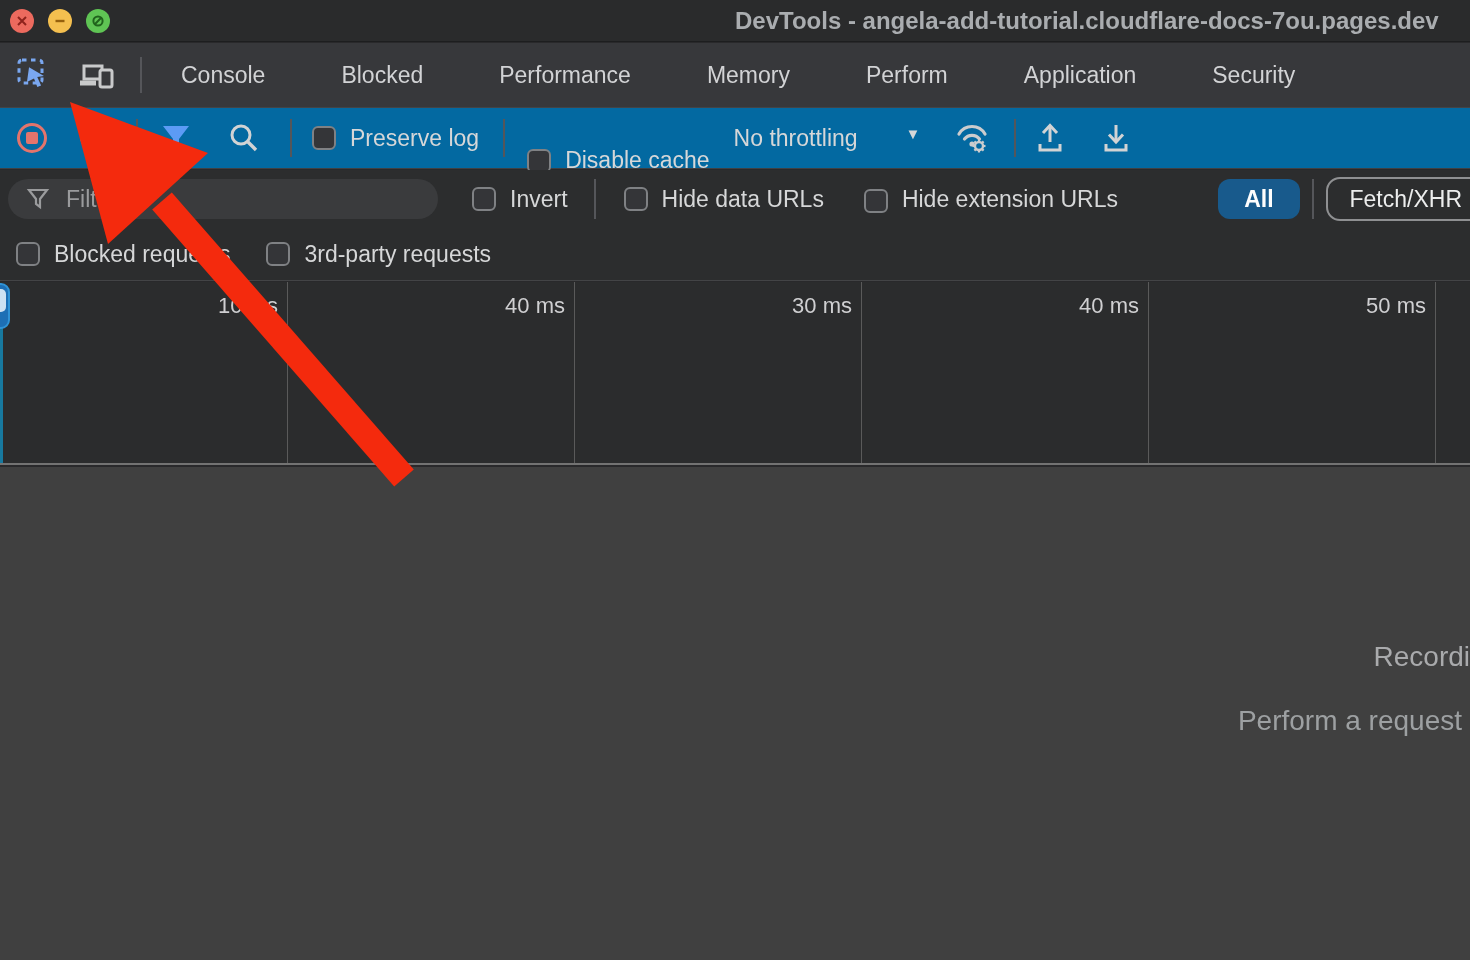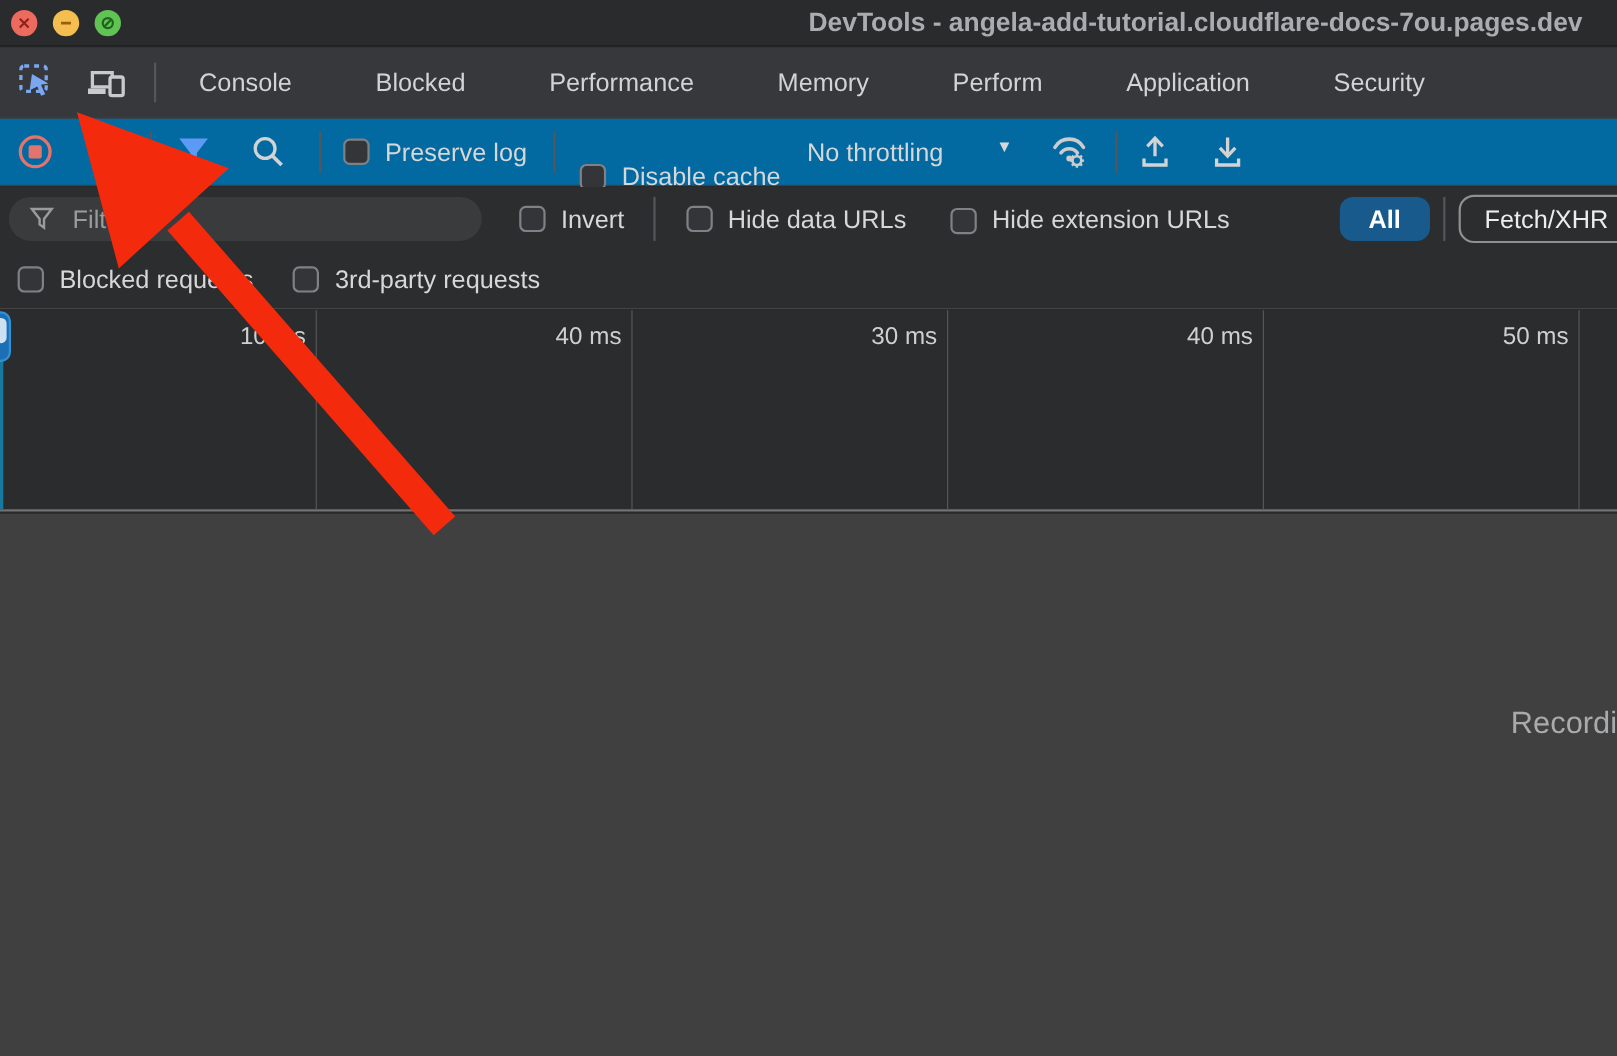--- a/index.html
+++ b/index.html
@@ -243,20 +243,21 @@
     <div class="tl-label" style="right:331px;">40 ms</div>
     <div class="tl-label" style="right:44px;">50 ms</div>
     <div class="tl-line"></div>
     <div class="tl-handle">
       <div class="tl-handle-inner"></div>
     </div>
   </div>
 
   <div class="main">
     <div class="empty-line1">Recordi</div>
+    <div class="empty-line2">Perform a request</div>
   </div>
 
   <svg class="arrow-overlay" viewBox="0 0 1470 960">
     <line x1="404" y1="478" x2="162" y2="201" stroke="#f42a0d" stroke-width="26"></line>
     <polygon points="70,102 108,244 208,153" fill="#f42a0d"></polygon>
   </svg>
 
 </div>
 
 </body></html>

